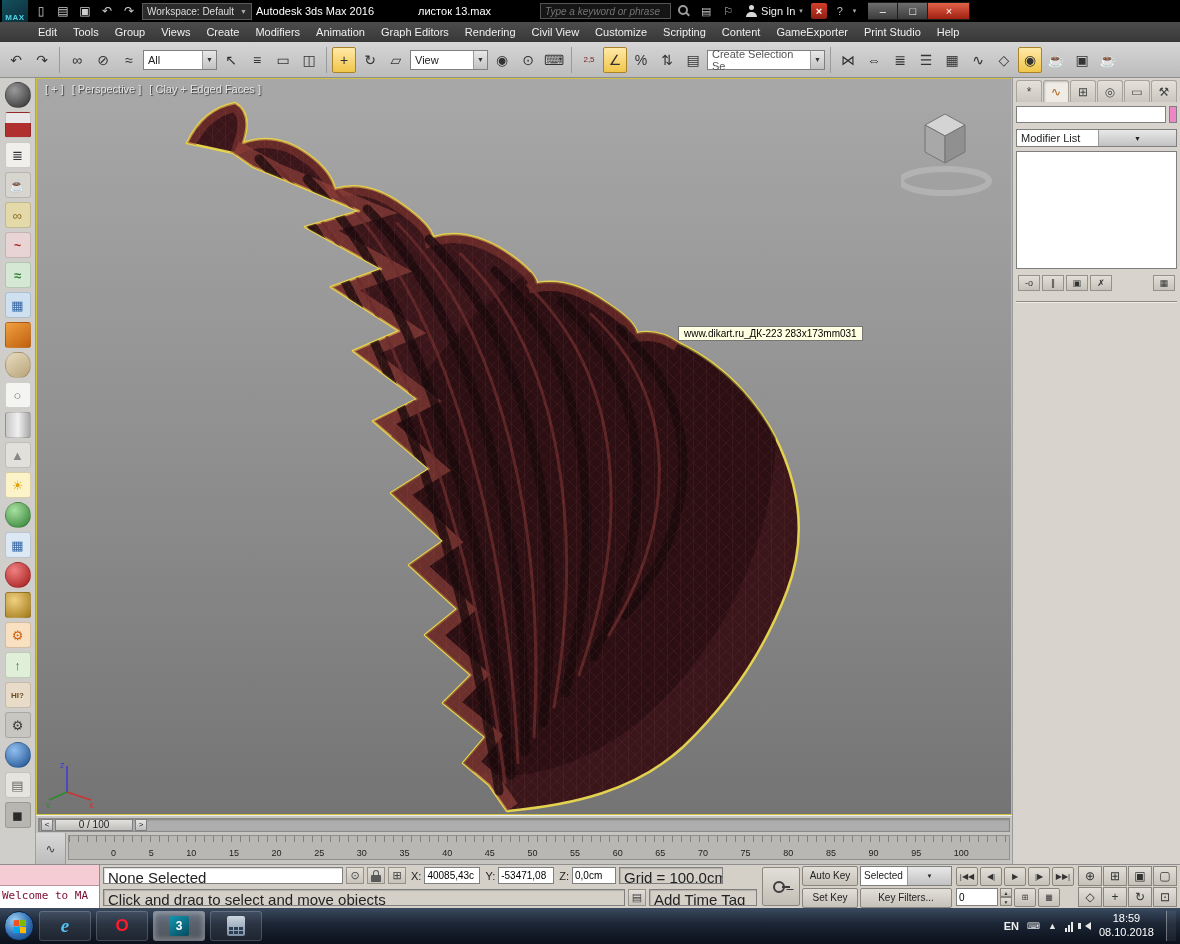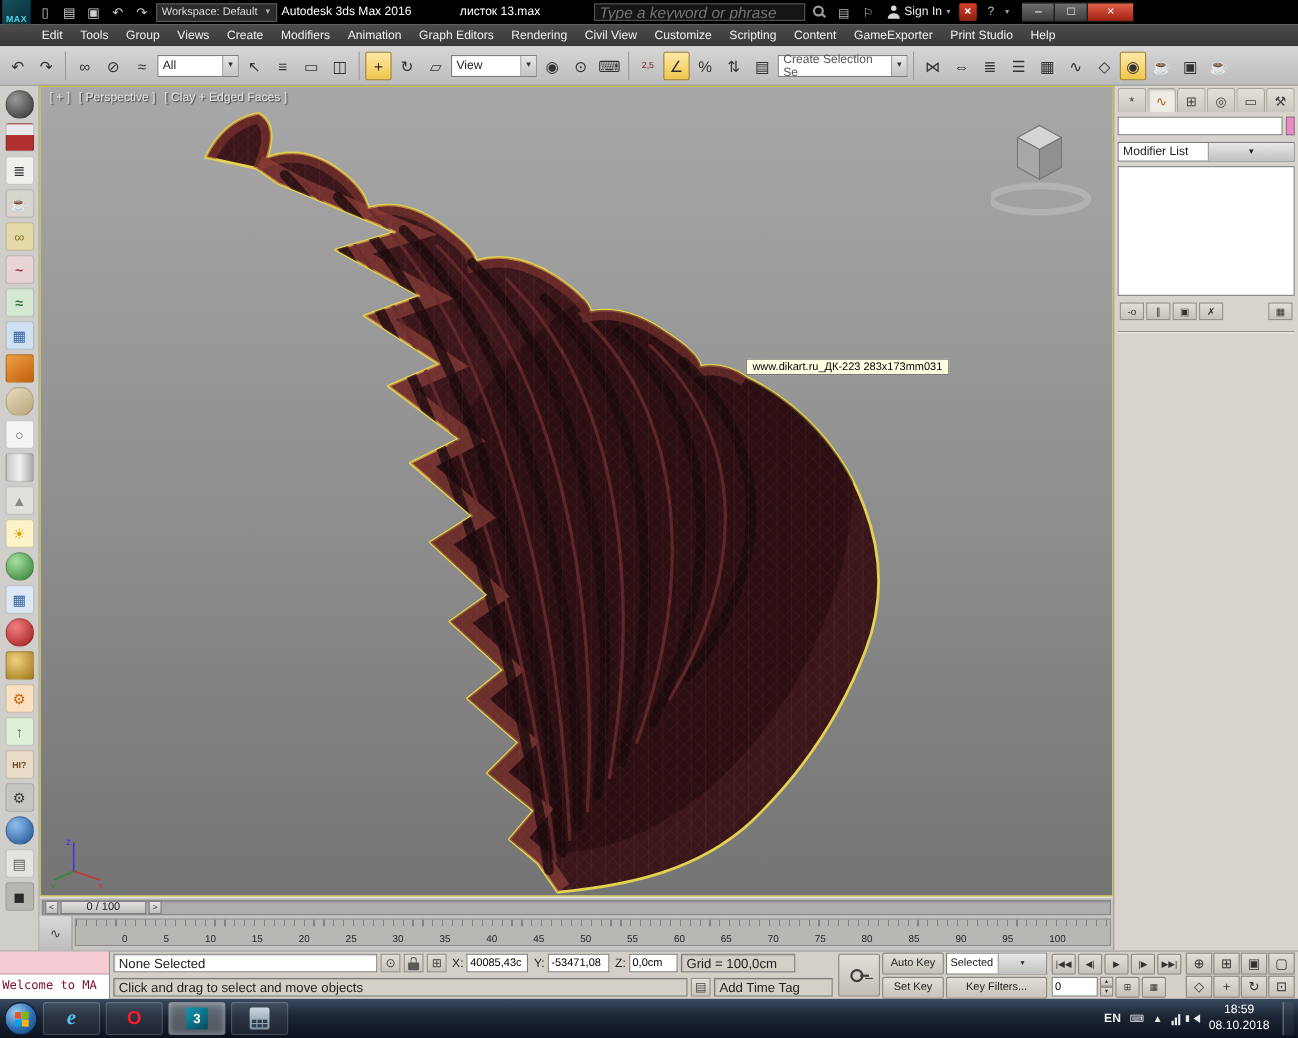--- a/index.html
+++ b/index.html
@@ -13,22 +13,22 @@
   .max-logo { width:26px; height:22px; background:linear-gradient(145deg,#15505e,#0b2d38);
     color:#4fd2e8; font-weight:bold; font-size:8px; display:flex; align-items:flex-end;
     justify-content:center; letter-spacing:.5px; }
   .qbtn { width:18px; height:18px; display:flex; align-items:center; justify-content:center;
     color:#cfcfcf; font-size:12px; border-radius:2px; }
   .ws-combo { height:17px; background:#2b2b2b; border:1px solid #5a5a5a; display:flex;
     align-items:center; gap:6px; padding:0 4px; font-size:10px; color:#ddd; }
   .ws-combo .dd { font-size:7px; color:#aaa; }
   .tb-title { font-size:11px; color:#fff; white-space:nowrap; }
   .tb-file { margin-left:40px; font-size:11px; color:#fff; white-space:nowrap; }
-  .tb-search { margin-left:45px; width:192px; height:16px; background:#151515;
-    border:1px solid #555; color:#bbb; font-style:italic; font-size:14px; padding:0 4px; }
+  .tb-search { margin-left:45px; width:131px; height:16px; background:#151515;
+    border:1px solid #555; color:#bbb; font-style:italic; font-size:10px; padding:0 4px; }
   .tb-ico { width:18px; height:16px; display:flex; align-items:center; justify-content:center;
     color:#bfbfbf; font-size:11px; }
   .mag { position:relative; width:12px; height:12px; display:inline-block; }
   .mag::before { content:''; position:absolute; width:6px; height:6px; border:2px solid #9a9a9a;
     border-radius:50%; left:0; top:0; }
   .mag::after { content:''; position:absolute; width:5px; height:2px; background:#9a9a9a;
     transform:rotate(45deg); left:7px; top:8px; }
   .person { position:relative; width:12px; height:12px; display:inline-block; }
   .person::before { content:''; position:absolute; top:0; left:4px; width:5px; height:5px;
     border-radius:50%; background:#d8d8d8; }
@@ -139,21 +139,21 @@
   .statusbar { height:44px; background:#d4d0c8; border-top:1px solid #8f8f8f;
     display:flex; align-items:stretch; }
   .sb-row { display:flex; align-items:center; height:22px; gap:3px; }
   .ms-listener { width:100px; display:flex; flex-direction:column; border-right:1px solid #8f8f8f; }
   .ms-pink { height:22px; background:#f6ccd4; border-bottom:1px solid #b9969d; }
   .ms-white { height:22px; background:#ffffff; color:#7a0c2e;
     font-family:"DejaVu Sans Mono", monospace; font-size:11px; padding:3px 2px 0 2px;
     white-space:nowrap; overflow:hidden; }
   .sb-mid { flex:1; display:flex; flex-direction:column; padding:0 3px; min-width:0; }
   .field { background:#fff; border:1px solid #7f7f7f; box-shadow:inset 1px 1px 1px rgba(0,0,0,.15);
-    height:17px; font-size:12px; padding:1px 4px; white-space:nowrap; overflow:hidden; }
+    height:17px; font-size:15px; padding:1px 4px; white-space:nowrap; overflow:hidden; }
   .field.sel { width:240px; }
   .field.prompt { flex:1; background:#d4d0c8; color:#222; }
   .field.grid { width:104px; background:#d4d0c8; }
   .field.ttag { width:108px; background:#d4d0c8; }
   .sbi { width:18px; height:17px; display:flex; align-items:center; justify-content:center;
     font-size:11px; color:#444; background:linear-gradient(#e0ddd6,#c8c4bc); border:1px solid #96928a; }
   .lockicon { position:relative; width:10px; height:7px; background:#5a5a5a; border-radius:1px;
     margin-top:5px; display:inline-block; }
   .lockicon::before { content:''; position:absolute; left:2px; top:-5px; width:4px; height:5px;
     border:1.5px solid #5a5a5a; border-bottom:none; border-radius:4px 4px 0 0; }

